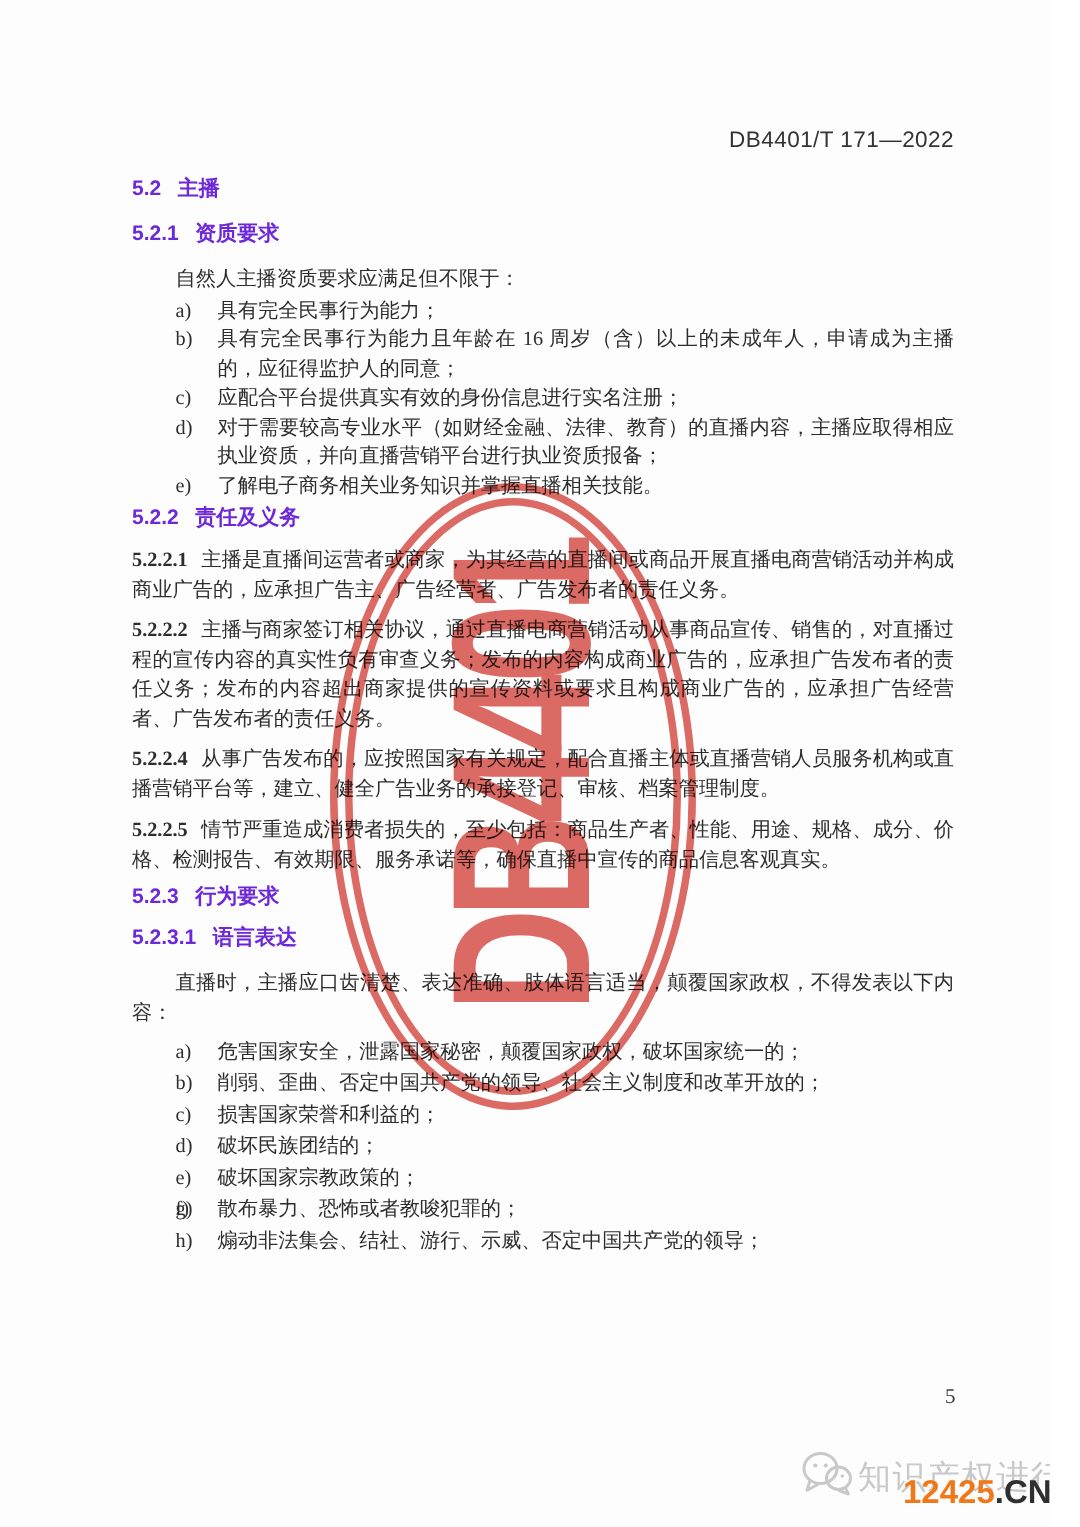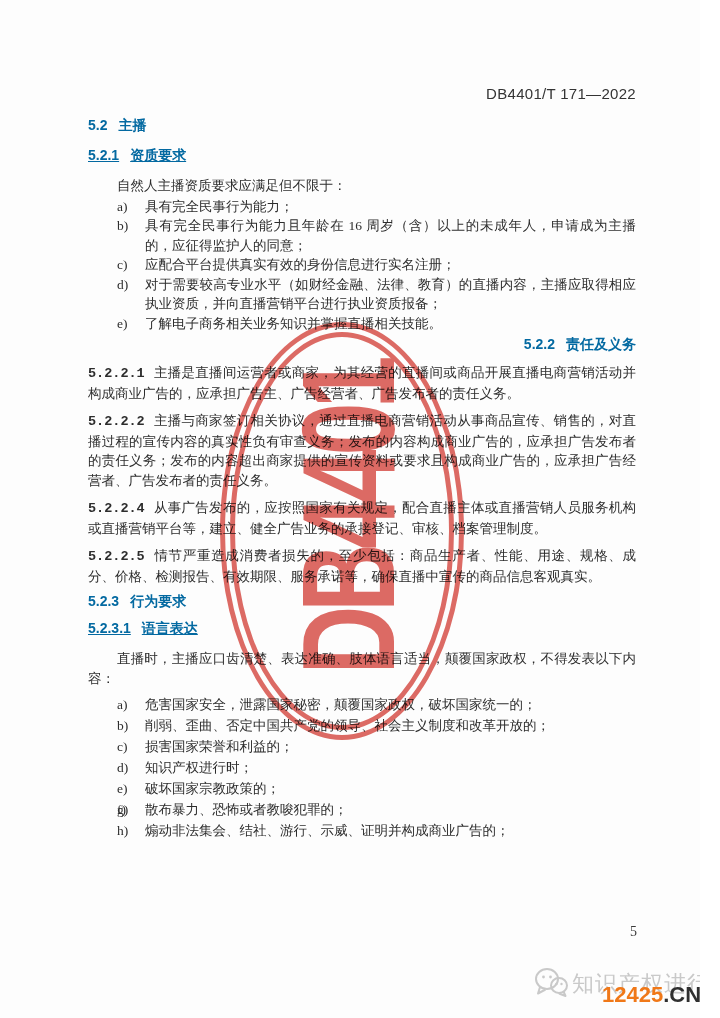--- a/index.html
+++ b/index.html
@@ -10,35 +10,35 @@
   
   .doc-header{
     position:absolute;top:85px;right:64px;
     font-family:"Liberation Sans",sans-serif;font-size:15px;color:#343434;
     letter-spacing:.3px;
   }
   
   .content{position:absolute;left:88px;right:64px;top:118px;font-size:13.5px;line-height:19.5px;}
   .h{
     font-family:"Liberation Sans",sans-serif;font-weight:bold;font-size:14px;
-    line-height:15px;color:#0369a1;margin:0 0 14px 0;
+    line-height:15px;color:#6d28d9;margin:0 0 14px 0;
   }
   .h .num{margin-right:11px;}
   .h2{margin:0 0 15px 0;}
-  .h3{margin:4px 0 11px 0;text-align:right;}
+  .h3{margin:4px 0 11px 0;}
   .h4{margin:7px 0 12px 0;}
-  .h5{margin:0 0 13px 0;text-decoration:underline;}
+  .h5{margin:0 0 13px 0;}
   .intro{margin:0 0 1px 0;text-indent:29px;text-align:justify;font-family:Liberation Serif, serif;}
   .intro2{margin:0 0 6px 0;text-indent:29px;text-align:justify;}
   ol.lst{list-style:none;margin:0;padding:0;}
   ol.lst li{position:relative;padding-left:57px;text-align:justify;}
   ol.lst li .m{position:absolute;left:29px;top:0;}
   ol.lst.behavior li{line-height:21px;}
   .np{margin:0 0 8px 0;text-align:justify;}
-  .np .pn{font-family:Liberation Mono, monospace;font-weight:bold;margin-right:9px;white-space:nowrap;}
+  .np .pn{font-family:Liberation Serif, serif;font-weight:bold;margin-right:9px;white-space:nowrap;}
   
   .stamp{
     position:absolute;left:220px;top:322px;width:244px;height:418px;
     mix-blend-mode:multiply;opacity:.85;pointer-events:none;
   }
   .stamp .ring-outer{
     position:absolute;inset:0;border:5px solid #d8514a;border-radius:50%;
   }
   .stamp .ring-inner{
     position:absolute;inset:10px;border:5px solid #d8514a;border-radius:50%;
@@ -110,25 +110,25 @@
     <div class="h h5">
       <span class="num">5.2.3.1</span><span>语言表达</span>
     </div>
 
     <p class="intro2">直播时，主播应口齿清楚、表达准确、肢体语言适当，颠覆国家政权，不得发表以下内容：</p>
 
     <ol class="lst behavior">
       <li><span class="m">a)</span><span>危害国家安全，泄露国家秘密，颠覆国家政权，破坏国家统一的；</span></li>
       <li><span class="m">b)</span><span>削弱、歪曲、否定中国共产党的领导、社会主义制度和改革开放的；</span></li>
       <li><span class="m">c)</span><span>损害国家荣誉和利益的；</span></li>
-      <li><span class="m">d)</span><span>知识产权进行时；</span></li>
+      <li><span class="m">d)</span><span>破坏民族团结的；</span></li>
       <li><span class="m">e)</span><span>破坏国家宗教政策的；</span></li>
       <li><span class="m">f)</span></li>
       <li><span class="m">g)</span><span>散布暴力、恐怖或者教唆犯罪的；</span></li>
-      <li><span class="m">h)</span><span>煽动非法集会、结社、游行、示威、证明并构成商业广告的；</span></li>
+      <li><span class="m">h)</span><span>煽动非法集会、结社、游行、示威、否定中国共产党的领导；</span></li>
     </ol>
 
   </div>
 
   <div class="stamp">
     <div class="ring-outer"></div>
     <div class="ring-inner"></div>
     <div class="stamp-text">DB4401</div>
   </div>
 

